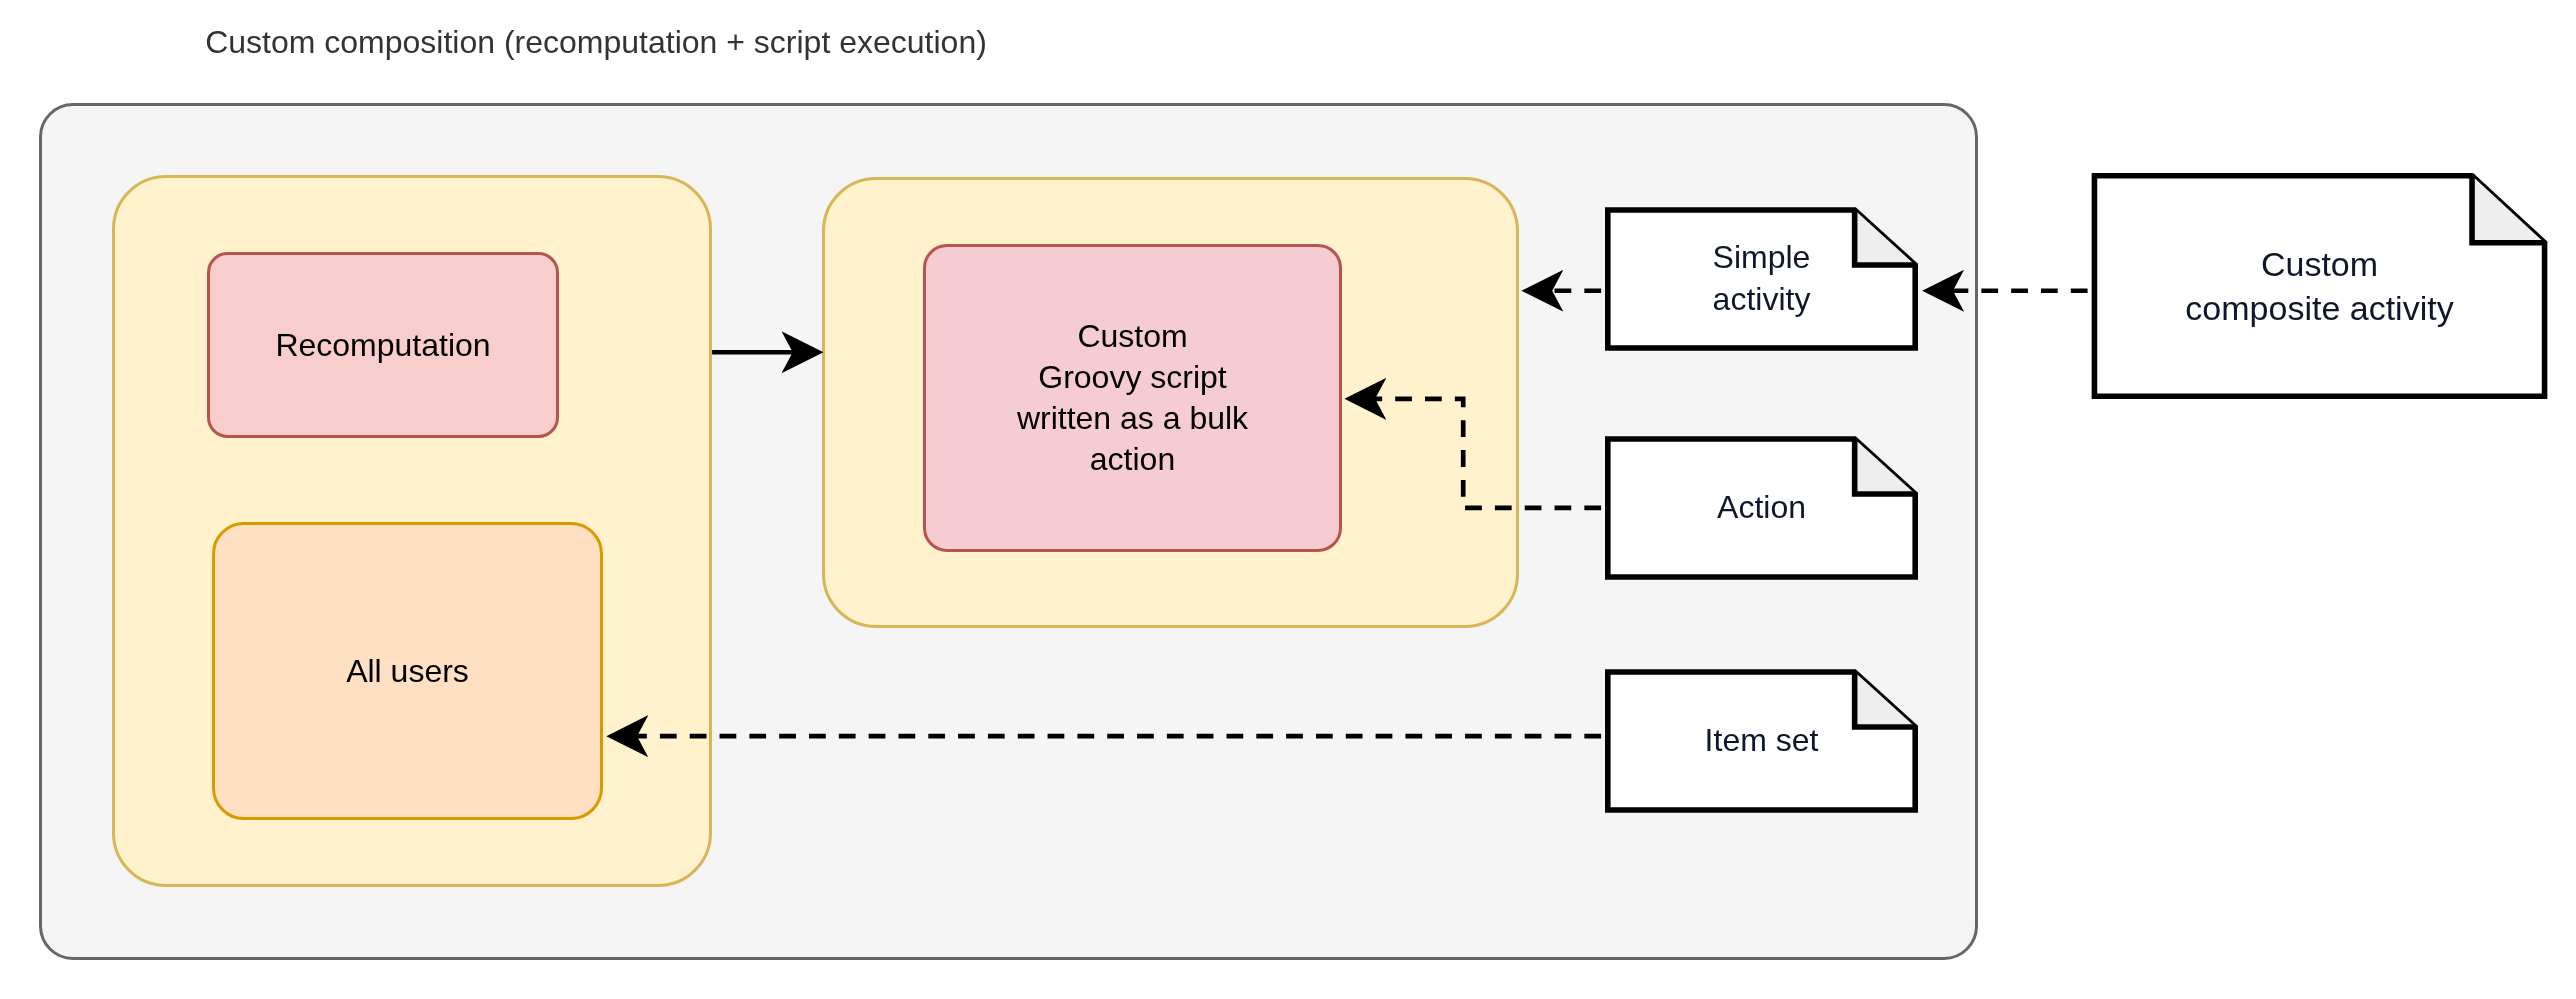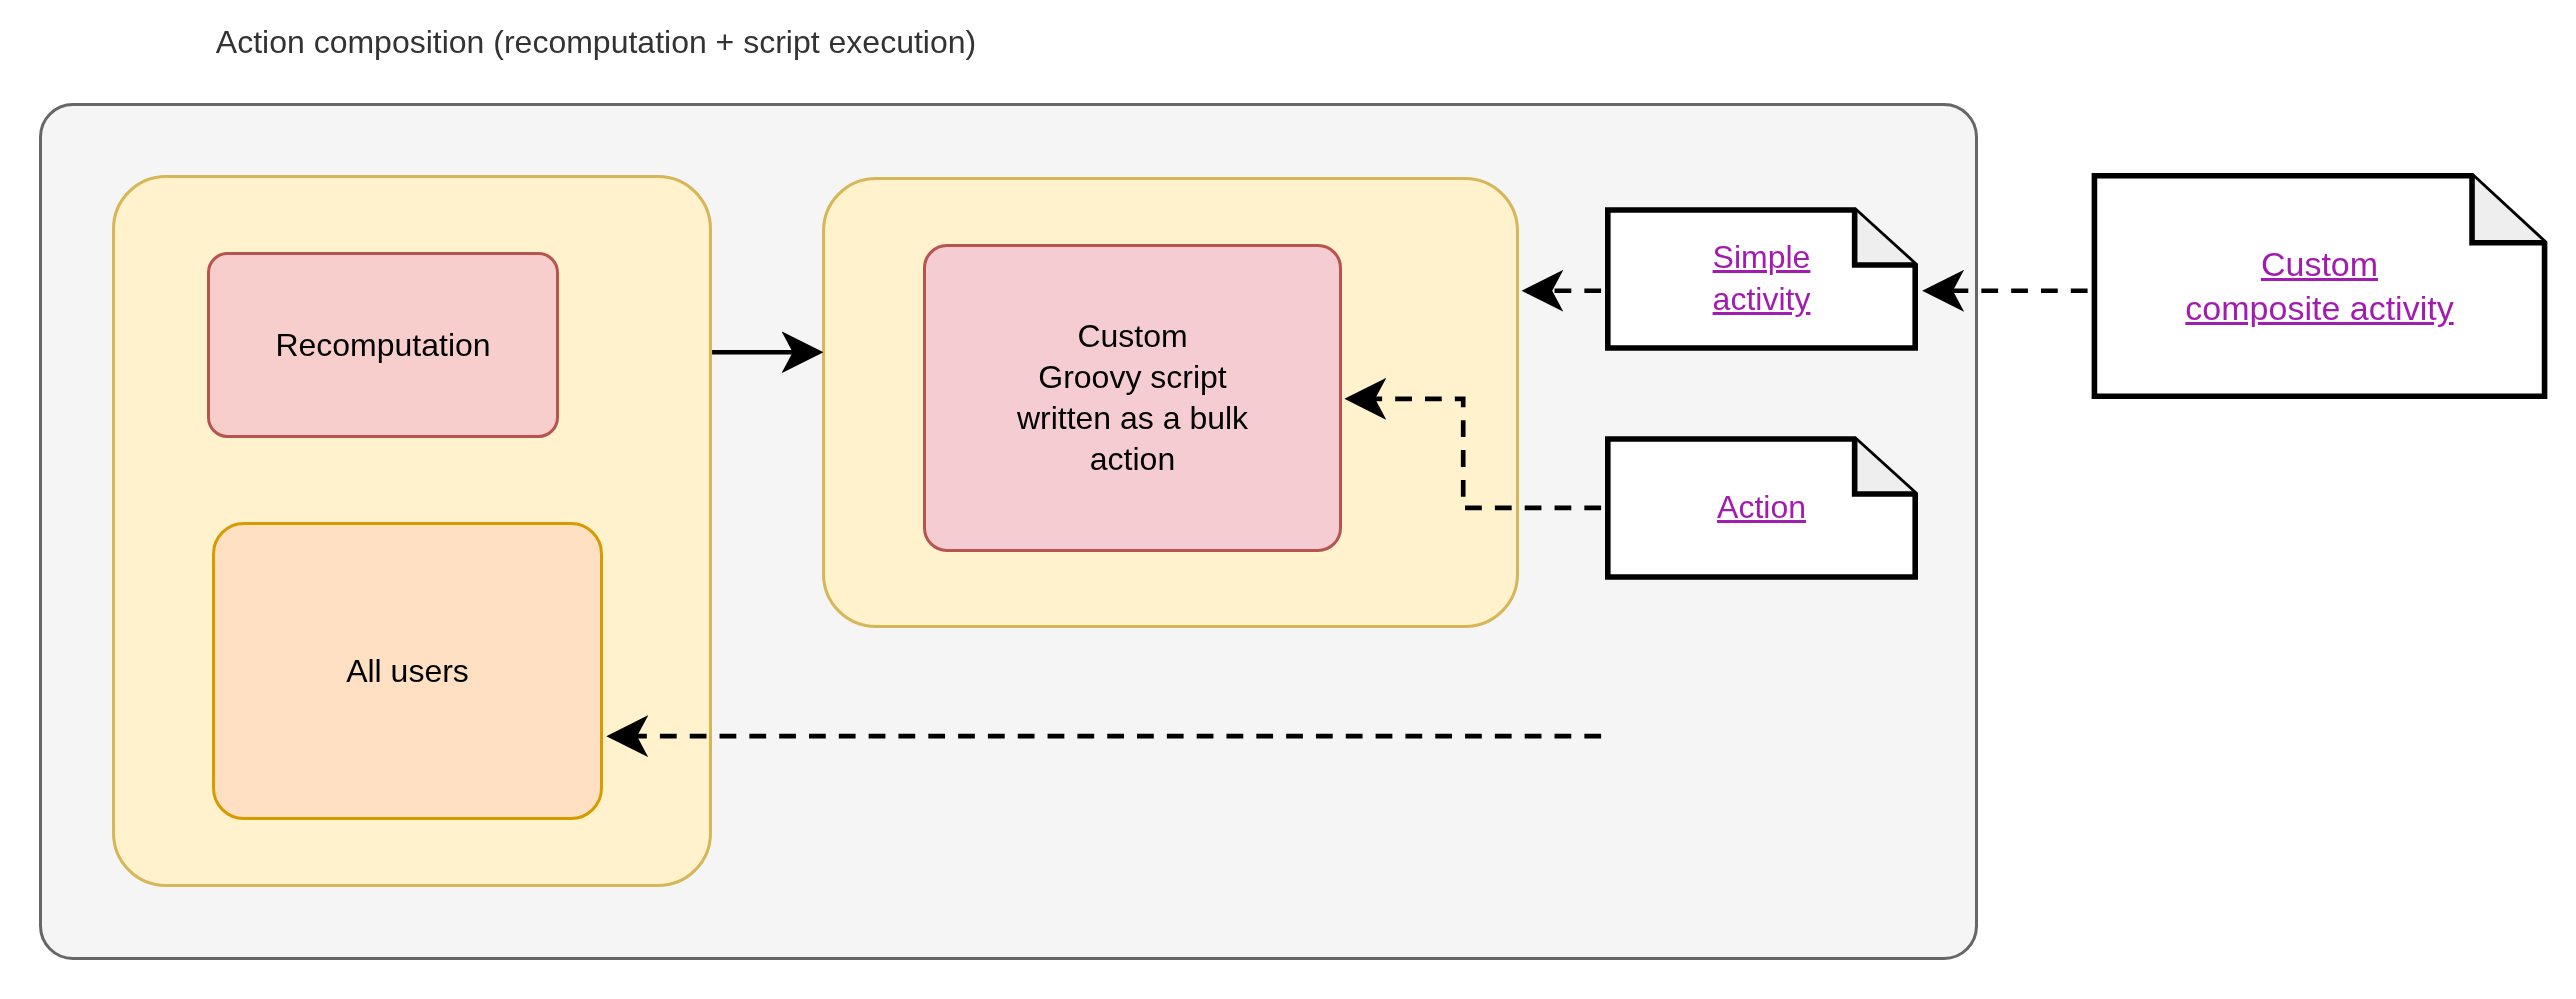--- a/index.html
+++ b/index.html
@@ -101,25 +101,24 @@
   .note svg { display: block; }
   .note .note-label {
     position: absolute;
     left: 0; top: 0;
     width: 100%; height: 100%;
     display: flex;
     align-items: center;
     justify-content: center;
     text-align: center;
     white-space: pre-line;
-    color: #a21caf;
+    color: #0f172a;
     font-size: 32px;
     line-height: 1.3;
     pointer-events: none;
-    text-decoration: underline;
   }
   #note-simple-activity { left: 1605px; top: 207px; width: 313px; height: 144px; }
   #note-action          { left: 1605px; top: 436px; width: 313px; height: 144px; }
   #note-item-set        { left: 1605px; top: 669px; width: 313px; height: 144px; }
   #note-composite       { left: 2091px; top: 173px; width: 457px; height: 226px; }
 
   #note-composite .note-label { font-size: 34px; }
 
   
   #connectors {
@@ -128,21 +127,21 @@
     width: 2576px;
     height: 999px;
     pointer-events: none;
   }
 </style>
 </head>
 <body>
 
 <div id="canvas">
 
-  <div class="lbl" id="diagram-title">Action composition (recomputation + script execution)</div>
+  <div class="lbl" id="diagram-title">Custom composition (recomputation + script execution)</div>
 
   <div id="outer-container"></div>
 
   <div class="group-box" id="group-recomputation"></div>
 
   <div class="group-box" id="group-script"></div>
 
   <div class="node" id="node-recomputation">Recomputation</div>
 
   <div class="node" id="node-all-users">All users</div>
@@ -162,20 +161,27 @@
   </div>
 
   <div class="note" id="note-action">
     <svg width="313" height="144" viewBox="0 0 336 154">
       <path d="M3,3 L268,3 L333,62 L333,151 L3,151 Z" fill="#ffffff" stroke="#000000" stroke-width="6" stroke-linejoin="miter"></path>
       <path d="M268,3 L268,62 L333,62" fill="#eeeeee" stroke="#000000" stroke-width="6" stroke-linejoin="miter"></path>
     </svg>
     <div class="note-label">Action</div>
   </div>
 
+  <div class="note" id="note-item-set">
+    <svg width="313" height="144" viewBox="0 0 336 154">
+      <path d="M3,3 L268,3 L333,62 L333,151 L3,151 Z" fill="#ffffff" stroke="#000000" stroke-width="6" stroke-linejoin="miter"></path>
+      <path d="M268,3 L268,62 L333,62" fill="#eeeeee" stroke="#000000" stroke-width="6" stroke-linejoin="miter"></path>
+    </svg>
+    <div class="note-label">Item set</div>
+  </div>
 
   <div class="note" id="note-composite">
     <svg width="457" height="226" viewBox="0 0 490 243">
       <path d="M3,3 L409,3 L487,75 L487,240 L3,240 Z" fill="#ffffff" stroke="#000000" stroke-width="6" stroke-linejoin="miter"></path>
       <path d="M409,3 L409,75 L487,75" fill="#eeeeee" stroke="#000000" stroke-width="6" stroke-linejoin="miter"></path>
     </svg>
     <div class="note-label">Custom
 composite activity</div>
   </div>
 

